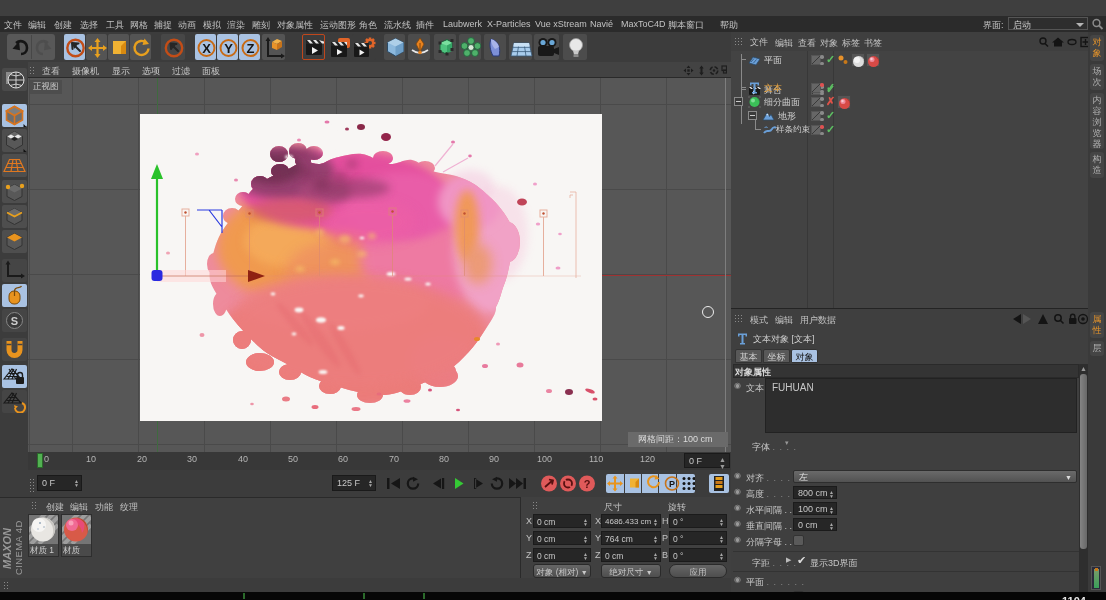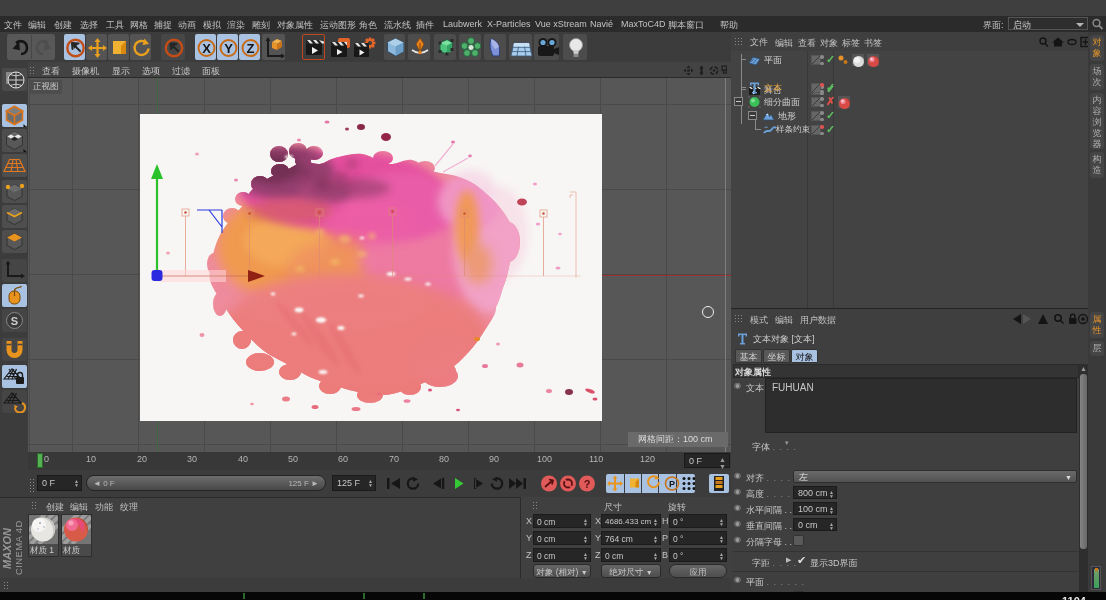--- a/index.html
+++ b/index.html
@@ -645,23 +645,20 @@
       <div class="rnum" style="left:461px">90</div>
     <div class="rnum" style="left:509px">100</div>
       <div class="rnum" style="left:561px">110</div>
     <div class="rnum" style="left:612px">120</div>
     <div style="position:absolute;left:8px;top:13px;width:645px;height:2px;background:radial-gradient(circle 1px at 2px 1px,#8a8a8a 50%,transparent 52%) 0 0/5px 2px"></div>
     <div style="position:absolute;left:656px;top:1px;width:46px;height:15px;background:#262626;border:1px solid #1a1a1a;color:#c8c8c8;font-size:9px;padding:2px 4px">0 F<span style="position:absolute;right:3px;top:2px;color:#999;font-size:7px">▲<br>▼</span></div>
   </div>
   <div class="abs" id="transport">
     <div style="position:absolute;left:29px;top:8px;width:5px;height:14px;background:radial-gradient(circle 0.8px at 1.5px 1.5px,#8a8a8a 50%,transparent 52%) 0 0/3px 3px"></div>
     <div class="spinbox" style="left:37px;top:5px;width:45px">0 F<span class="spar">▲<br>▼</span></div>
-    <div style="position:absolute;left:86px;top:5px;width:240px;height:16px;border-radius:8px;background:linear-gradient(#6e6e6e,#474747);border:1px solid #252525;color:#b8b8b8;font-size:8px;line-height:15px">
-      <span style="margin-left:6px">◄ 0 F</span><span style="position:absolute;right:6px">125 F ►</span>
-    </div>
     <div class="spinbox" style="left:332px;top:5px;width:44px">125 F<span class="spar">▲<br>▼</span></div>
     <svg style="position:absolute;left:385px;top:4px" width="150" height="19" viewBox="0 0 150 19">
       <g fill="#161616">
         <rect x="2" y="4" width="2.5" height="11"></rect>
           <path d="M15 4 v11 l-9 -5.5 Z"></path>
         <path d="M28 3.2 a6.3 6.3 0 1 0 6.3 6.3 h-2.2 a4.1 4.1 0 1 1 -4.1 -4.1 Z"></path>
           <path d="M28 1 l5 2.5 l-5 2.5 Z" transform="translate(0 1.8)"></path>
         <path d="M48 9.5 l8 -5 v10 Z M57 4 h2.2 v11 h-2.2 Z"></path>
         <path d="M70 4 l8.5 5.5 l-8.5 5.5 Z" fill="#35c935"></path>
         <path d="M94 9.5 l-8 -5 v10 Z M85 4 h2.2 v11 h-2.2 Z" transform="translate(4 0)"></path>

